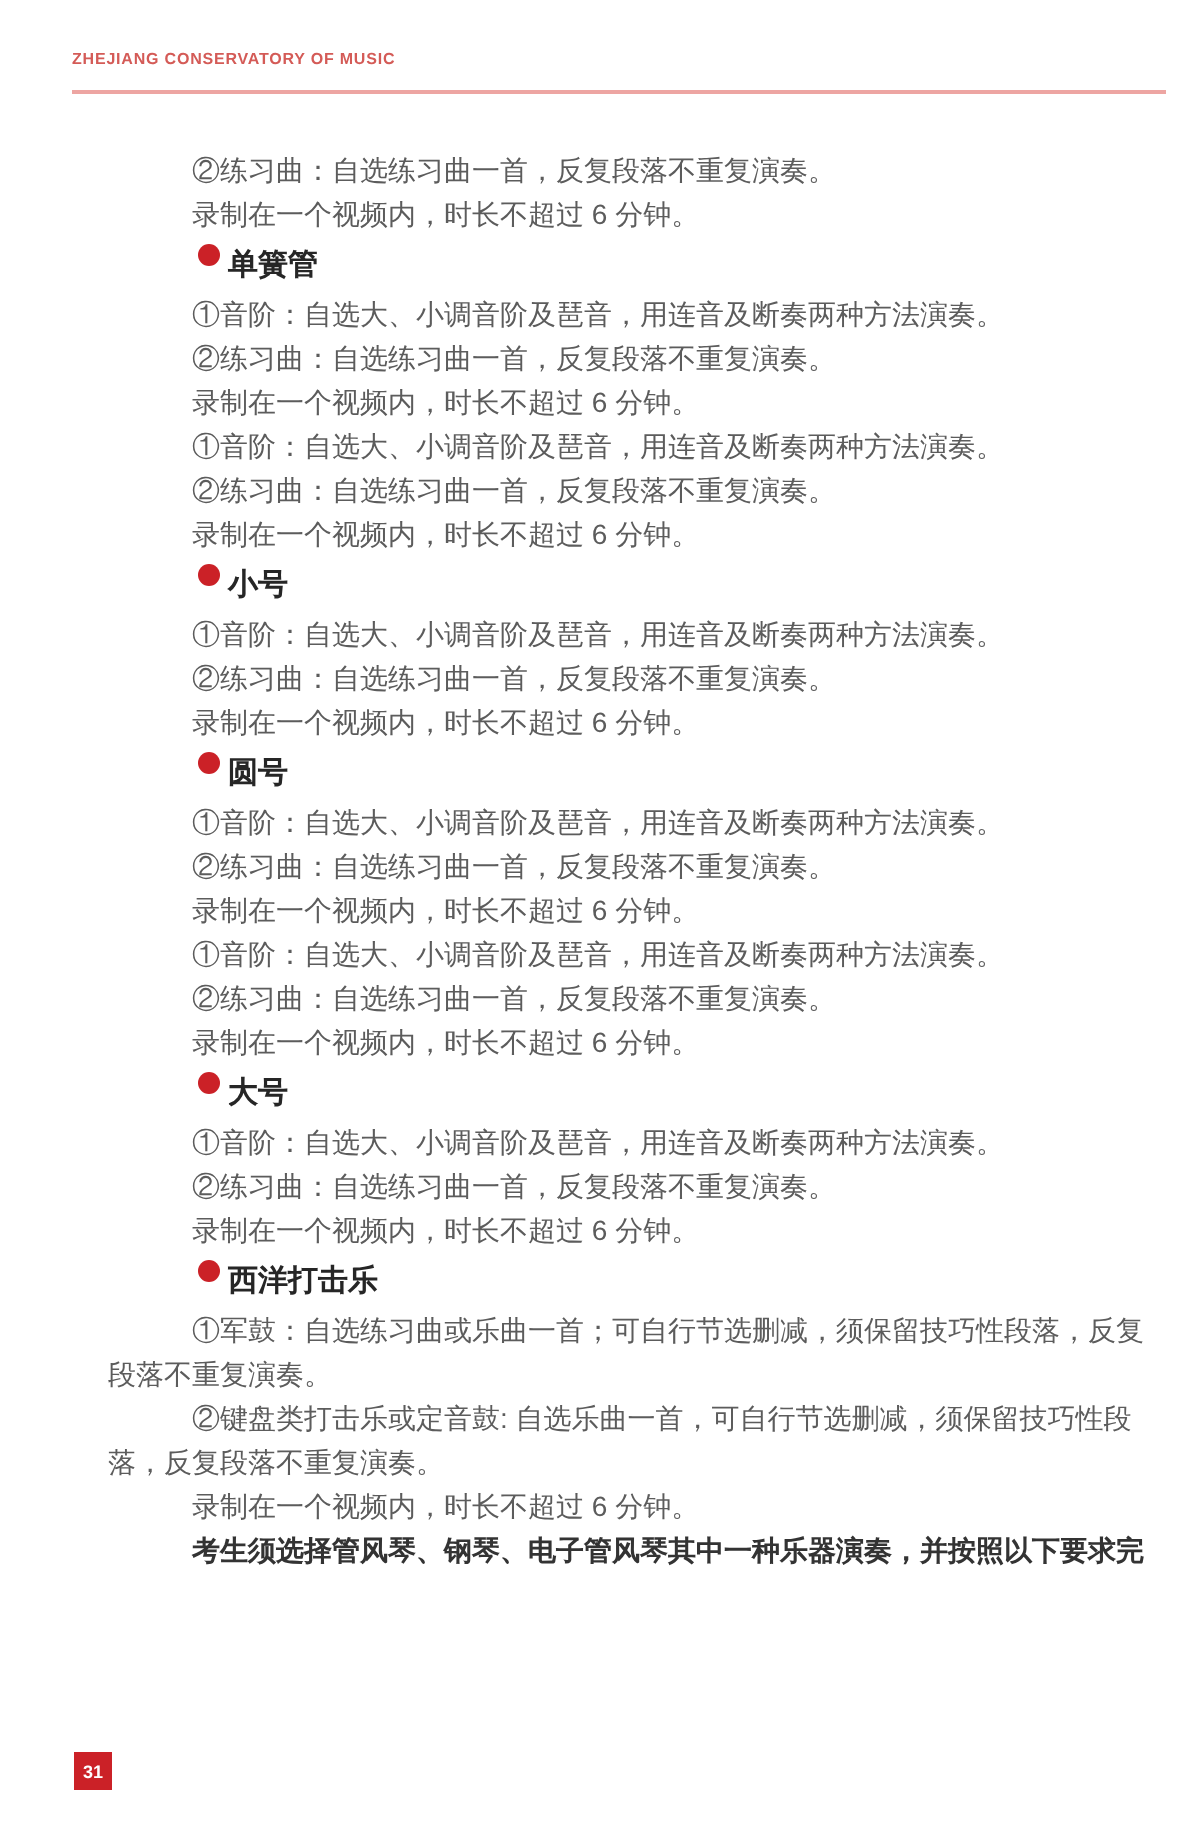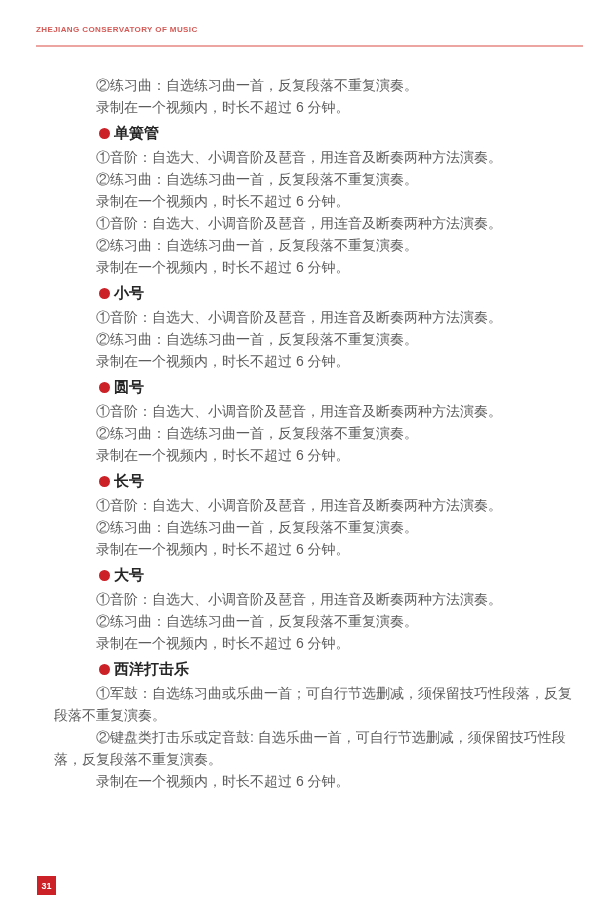--- a/index.html
+++ b/index.html
@@ -52,21 +52,20 @@
     color: #333333;
     font-weight: bold;
   }
   .inst-heading {
     margin: 4px 0 2px 45px;
     font-size: 15px;
     font-weight: bold;
     line-height: 22px;
     color: var(--heading-dark);
     display: flex;
-    align-items: center;
   }
   .bullet {
     display: inline-block;
     width: 11px;
     height: 11px;
     border-radius: 50%;
     background: var(--accent);
     margin-right: 4px;
     flex: 0 0 auto;
   }
@@ -130,24 +129,20 @@
     <h2 class="inst-heading">
       <span class="bullet"></span>
       <span class="inst-title">圆号</span>
     </h2>
   <p>①音阶：自选大、小调音阶及琶音，用连音及断奏两种方法演奏。</p>
           <p>②练习曲：自选练习曲一首，反复段落不重复演奏。</p>
           <p>录制在一个视频内，时长不超过 6 分钟。</p>
         </section>
 
   <section class="inst-section">
-    <h2 class="inst-heading">
-      <span class="bullet"></span>
-      <span class="inst-title">长号</span>
-    </h2>
   <p>①音阶：自选大、小调音阶及琶音，用连音及断奏两种方法演奏。</p>
           <p>②练习曲：自选练习曲一首，反复段落不重复演奏。</p>
           <p>录制在一个视频内，时长不超过 6 分钟。</p>
         </section>
 
   <section class="inst-section">
     <h2 class="inst-heading">
       <span class="bullet"></span>
       <span class="inst-title">大号</span>
     </h2>
@@ -160,18 +155,19 @@
     <h2 class="inst-heading">
       <span class="bullet"></span>
       <span class="inst-title">西洋打击乐</span>
     </h2>
   <p>①军鼓：自选练习曲或乐曲一首；可自行节选删减，须保留技巧性段落，反复段落不重复演奏。</p>
           <p>②键盘类打击乐或定音鼓: 自选乐曲一首，可自行节选删减，须保留技巧性段落，反复段落不重复演奏。</p>
           <p>录制在一个视频内，时长不超过 6 分钟。</p>
         </section>
 
   <section class="inst-section">
+  <p class="em-line">考生须选择管风琴、钢琴、电子管风琴其中一种乐器演奏，并按照以下要求完</p>
         </section>
 </div>
   </main>
 
   <div class="page-badge">31</div>
 </div>
 
 </body></html>

